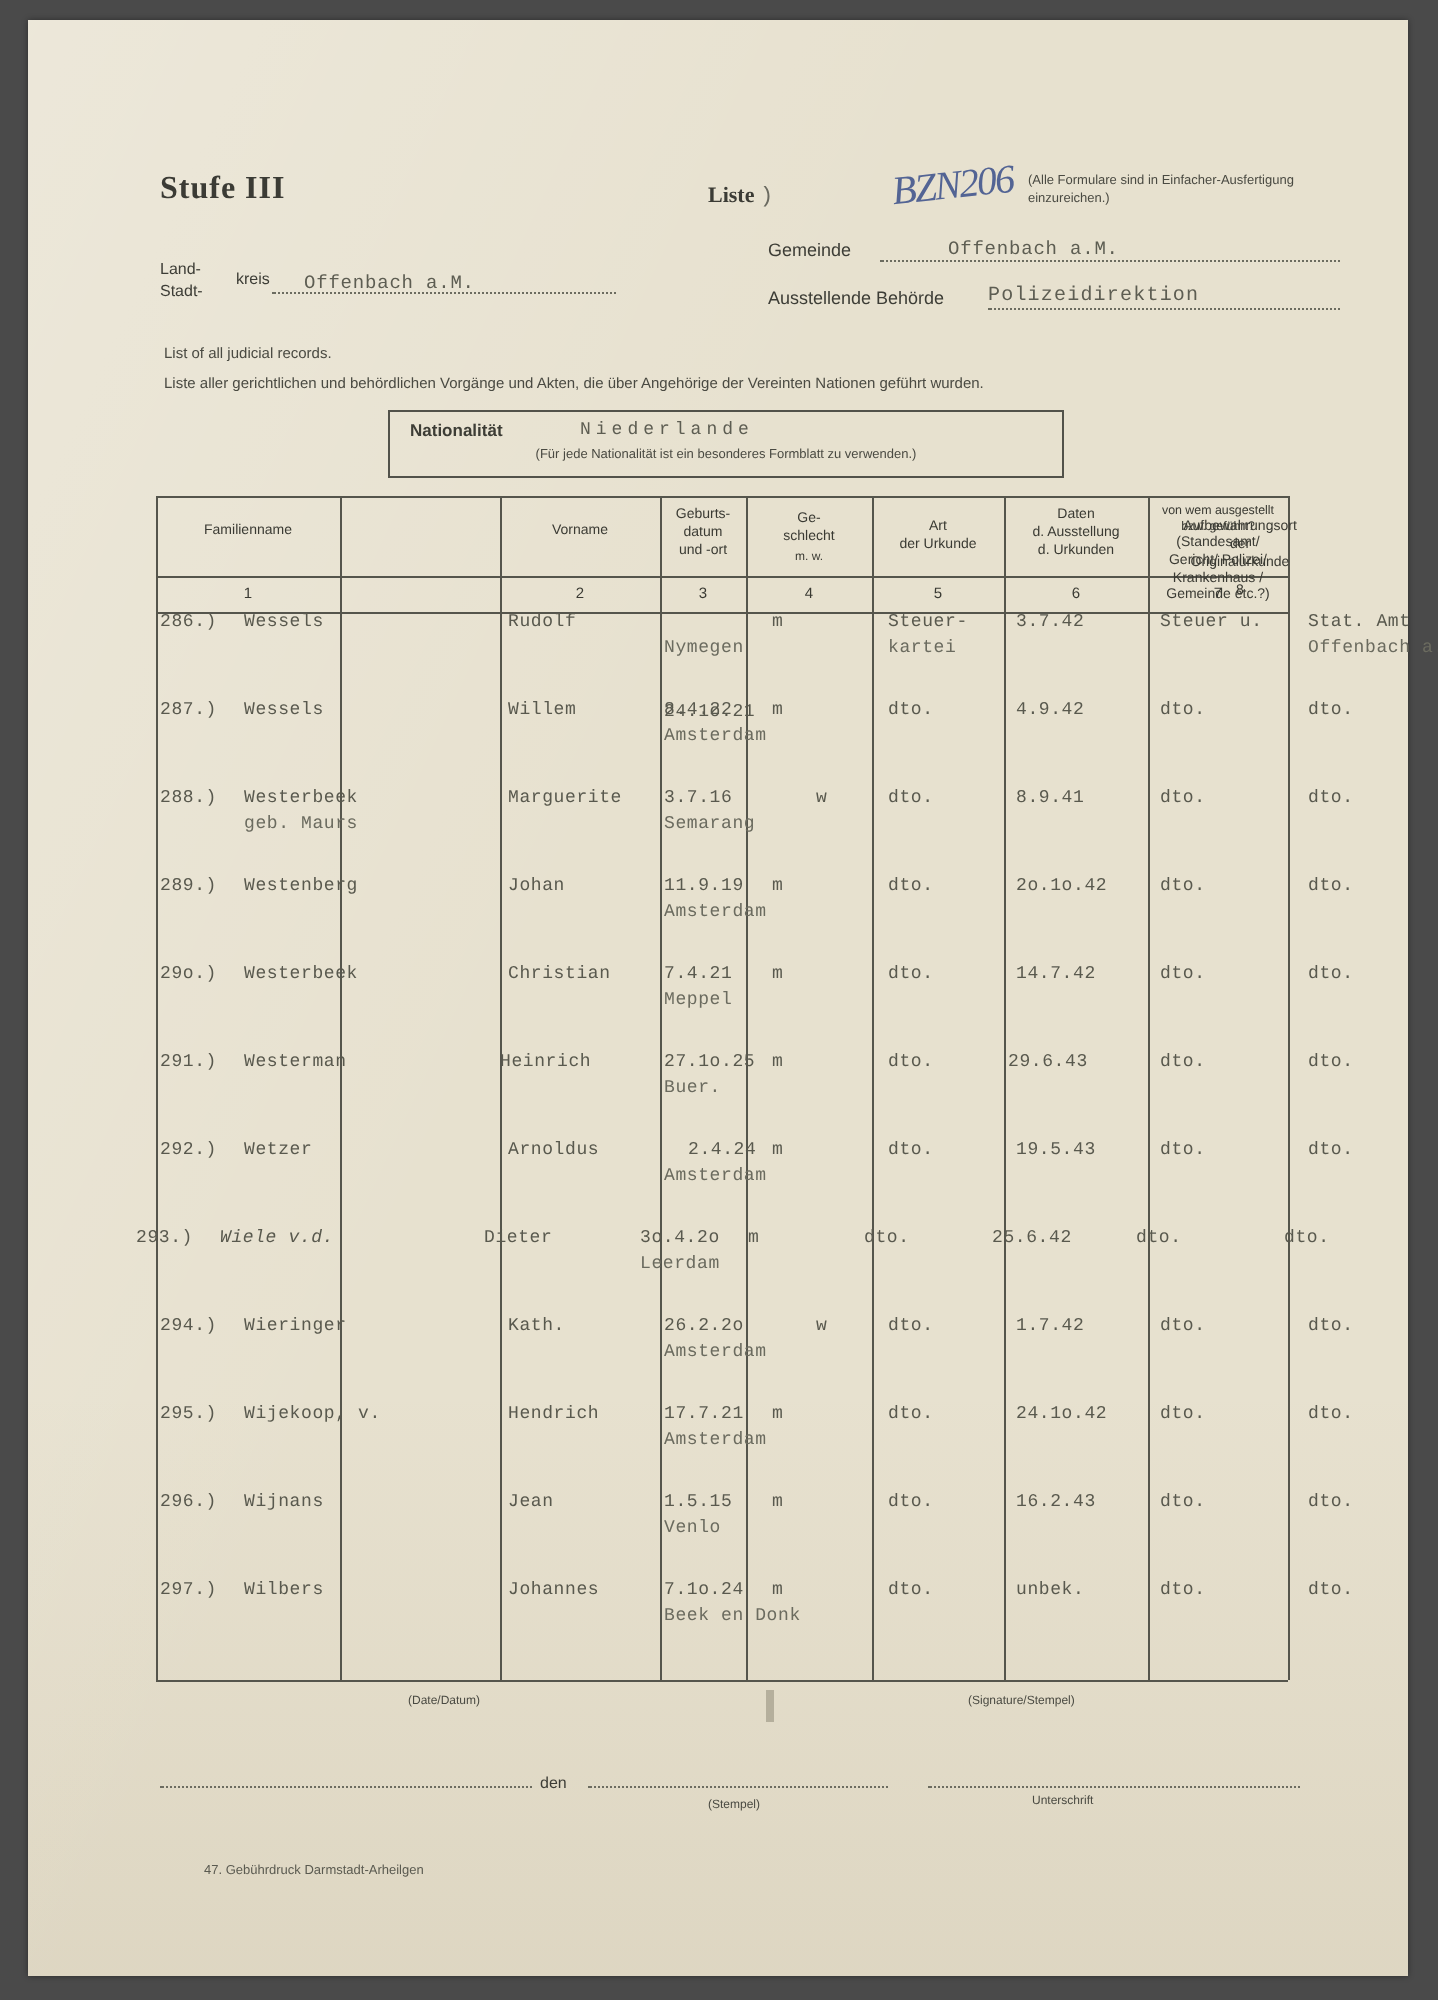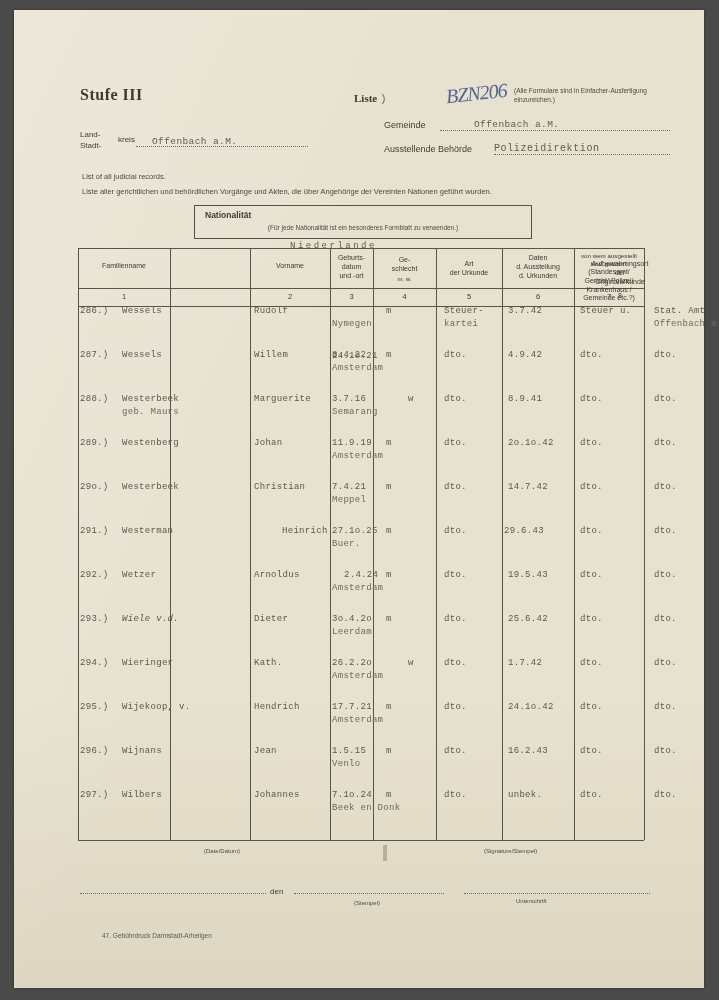--- a/index.html
+++ b/index.html
@@ -145,21 +145,20 @@
     left: 10px; top: 4px;
     font-size: 8.5px;
     color: #3d3d36;
     font-weight: bold;
   }
   .nat-val {
     position: absolute;
     left: 95px; top: 4px;
     font-size: 9px;
     letter-spacing: 2.5px;
-    margin-top: 31px;
   }
   .nat-sub {
     position: absolute;
     left: 0; top: 18px;
     width: 336px;
     text-align: center;
     font-size: 6.5px;
     color: #4a4a42;
   }
   
@@ -464,42 +463,42 @@
             <div class="c line2 faded" style="left: 254px; top: 13px;">Meppel</div>
             <div class="c" style="left: 308px; top: 0px;">m</div>
             <div class="c" style="left: 366px; top: 0px;">dto.</div>
             <div class="c" style="left: 430px; top: 0px;">14.7.42</div>
             <div class="c" style="left: 502px; top: 0px;">dto.</div>
             <div class="c" style="left: 576px; top: 0px;">dto.</div>
           </div>
           <div class="row" style="left: 24px; top: 478px;">
             <div class="c" style="left: 2px; top: 0px;">291.)</div>
             <div class="c" style="left: 44px; top: 0px;">Westerman</div>
-            <div class="c" style="left: 192px; top: 0px; padding-left: 12px;">Heinrich</div>
+            <div class="c" style="left: 172px; top: 0px;">Heinrich</div>
             <div class="c" style="left: 254px; top: 0px;">27.1o.25</div>
             <div class="c line2 faded" style="left: 254px; top: 13px;">Buer.</div>
             <div class="c" style="left: 308px; top: 0px;">m</div>
             <div class="c" style="left: 366px; top: 0px;">dto.</div>
             <div class="c" style="left: 426px; top: 0px;">29.6.43</div>
             <div class="c" style="left: 502px; top: 0px;">dto.</div>
             <div class="c" style="left: 576px; top: 0px;">dto.</div>
           </div>
           <div class="row" style="left: 24px; top: 522px;">
             <div class="c" style="left: 2px; top: 0px;">292.)</div>
             <div class="c" style="left: 44px; top: 0px;">Wetzer</div>
             <div class="c" style="left: 176px; top: 0px;">Arnoldus</div>
             <div class="c" style="left: 254px; top: 0px; padding-left: 12px;">2.4.24</div>
             <div class="c line2 faded" style="left: 254px; top: 13px;">Amsterdam</div>
             <div class="c" style="left: 308px; top: 0px;">m</div>
             <div class="c" style="left: 366px; top: 0px;">dto.</div>
             <div class="c" style="left: 430px; top: 0px;">19.5.43</div>
             <div class="c" style="left: 502px; top: 0px;">dto.</div>
             <div class="c" style="left: 576px; top: 0px;">dto.</div>
           </div>
-          <div class="row" style="left: 24px; top: 566px;">
+          <div class="row" style="left: 12px; top: 566px;">
             <div class="c" style="left: 2px; top: 0px;">293.)</div>
             <div class="c" style="left: 44px; top: 0px; font-style: italic;">Wiele v.d.</div>
             <div class="c" style="left: 176px; top: 0px;">Dieter</div>
             <div class="c" style="left: 254px; top: 0px;">3o.4.2o</div>
             <div class="c line2 faded" style="left: 254px; top: 13px;">Leerdam</div>
             <div class="c" style="left: 308px; top: 0px;">m</div>
             <div class="c" style="left: 366px; top: 0px;">dto.</div>
             <div class="c" style="left: 430px; top: 0px;">25.6.42</div>
             <div class="c" style="left: 502px; top: 0px;">dto.</div>
             <div class="c" style="left: 576px; top: 0px;">dto.</div>

